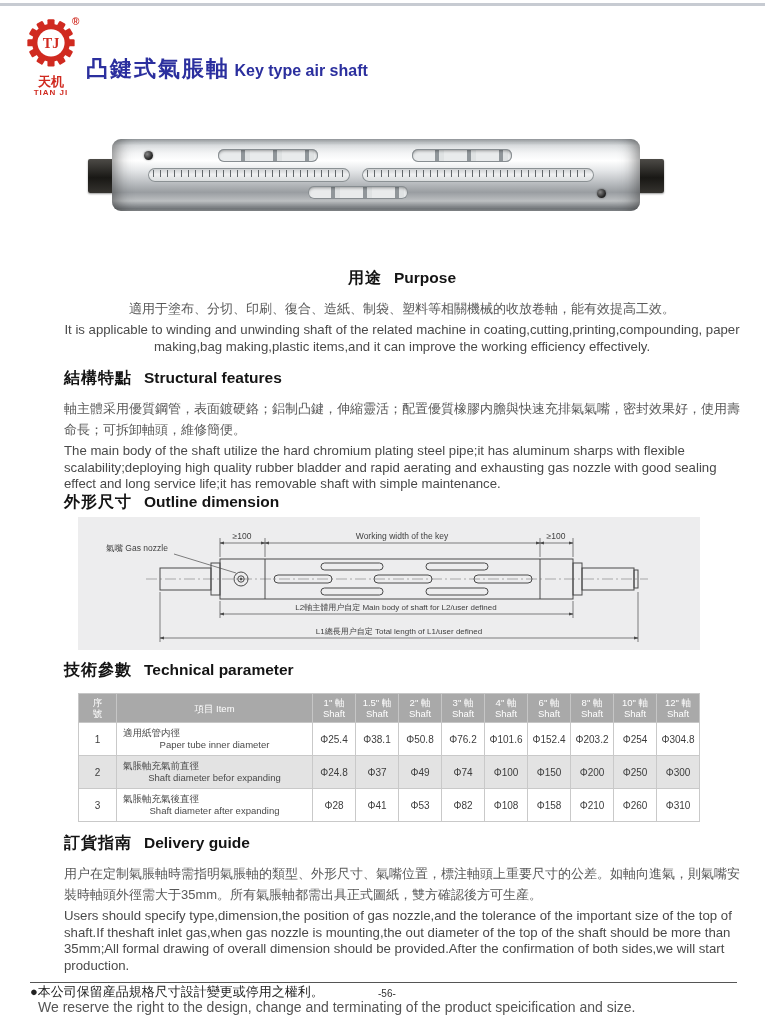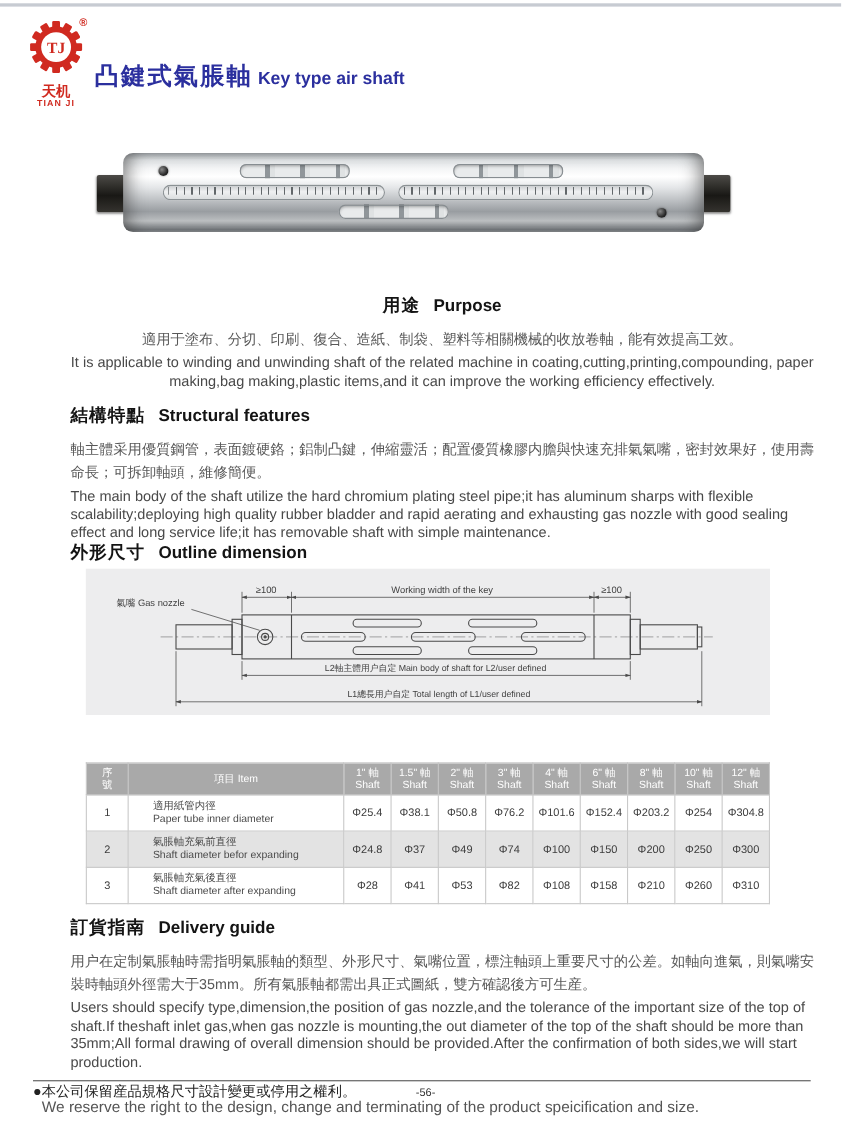--- a/index.html
+++ b/index.html
@@ -48,23 +48,23 @@
   
   .panel{position:absolute;left:78px;top:517px;width:622px;height:133px;background:#ededee;}
   .panel svg{display:block;}
   .panel text{font-family:"Liberation Sans","DejaVu Sans",sans-serif;fill:#3f3f3f;}
 
   
   .param-table{position:absolute;left:78px;top:693px;width:622px;border-collapse:collapse;table-layout:fixed;}
   .param-table th{background:#a9a9a9;color:#ffffff;font-weight:normal;font-size:9.5px;line-height:11px;
                   border:1px solid #c6c6c6;padding:3px 0;height:22px;}
   .param-table td{border:1px solid #c9c9c9;font-size:10px;color:#3d3d3d;text-align:center;height:28px;padding:2px 0;}
-  .param-table td.item{text-align:left;padding:2px 22px;}
+  .param-table td.item{text-align:left;padding:2px 6px;}
   .param-table td.item .i-cn{font-size:9.5px;color:#4a4a4a;line-height:12px;}
-  .param-table td.item .i-en{font-size:9.5px;color:#4a4a4a;line-height:12px;}
+  .param-table td.item .i-en{font-size:9.5px;color:#4a4a4a;line-height:12px;text-align:center;}
   .param-table tr.alt td{background:#e3e3e3;}
   .param-table .seq span{display:block;line-height:11px;}
   .col-no{width:38px;}
   .col-item{width:196px;}
 
   
   .footer{position:absolute;left:30px;top:982px;width:707px;border-top:1.5px solid #555;padding-top:3px;}
   .f-cn{font-size:13px;color:#222;line-height:12px;}
   .f-en{font-size:14px;color:#555;line-height:11px;margin-left:8px;display:inline-block;}
   .f-page{position:absolute;left:348px;top:5px;font-size:10px;color:#333;}
@@ -190,20 +190,25 @@
       </g>
       <text x="28" y="34" font-size="8.5">氣嘴 Gas nozzle</text>
       <text x="164" y="22" font-size="8.5" text-anchor="middle">≥100</text>
       <text x="324" y="22" font-size="8.5" text-anchor="middle">Working width of the key</text>
       <text x="478" y="22" font-size="8.5" text-anchor="middle">≥100</text>
       <text x="318" y="93" font-size="8" text-anchor="middle">L2軸主體用户自定 Main body of shaft for L2/user defined</text>
       <text x="321" y="117" font-size="8" text-anchor="middle">L1總長用户自定  Total length of L1/user defined</text>
     </svg>
   </div>
 
+  <div class="section" style="top:660px;">
+    <div class="sec-head">
+      <span class="cn">技術參數</span><span class="en">Technical parameter</span>
+    </div>
+  </div>
   <table class="param-table">
     <colgroup>
       <col class="col-no">
         <col class="col-item">
       <col>
         <col>
         <col>
         <col>
         <col>
         <col>

